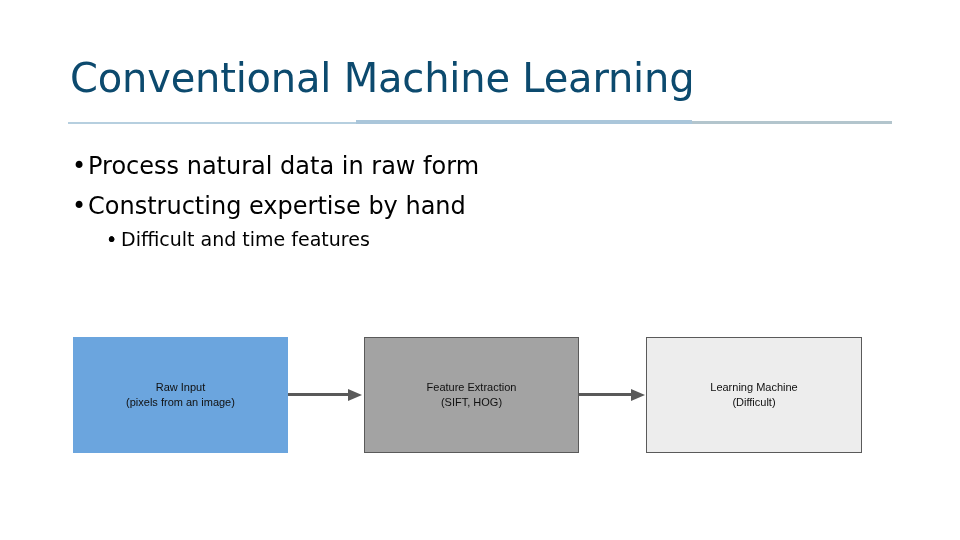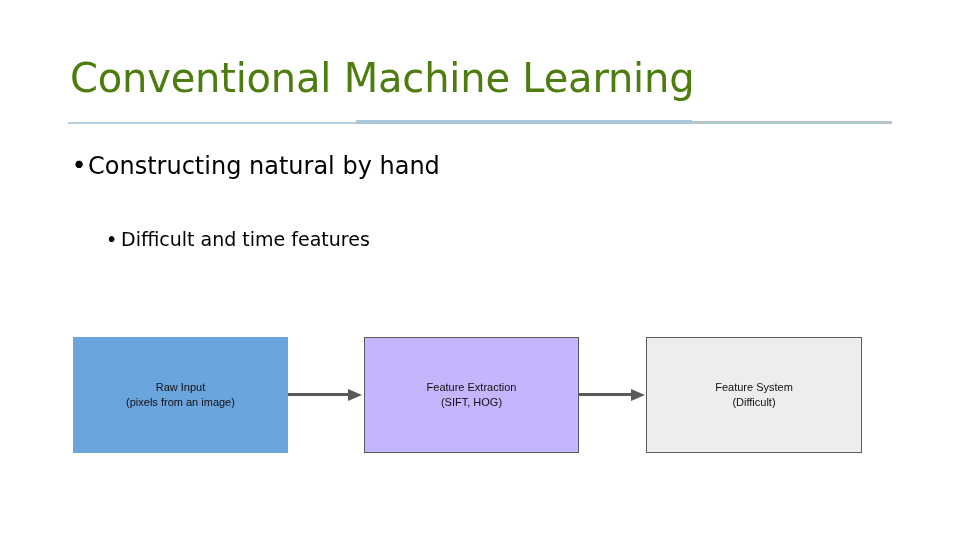--- a/index.html
+++ b/index.html
@@ -24,21 +24,21 @@
 
   
   .slide-title {
     position: absolute;
     left: 70px;
     top: 54px;
     font-family: "DejaVu Sans", sans-serif;
     font-size: 40px;
     line-height: 48px;
     font-weight: 400;
-    color: #4d7c0f;
+    color: #0c4a6e;
     letter-spacing: -0.2px;
     white-space: nowrap;
   }
 
   
   .title-rule {
     position: absolute;
     left: 68px;
     top: 120px;
     width: 824px;
@@ -149,21 +149,21 @@
   }
   #box-raw-input {
     left: 73px;
     width: 215px;
     background: #6ba5de;
     border: none;
   }
   #box-feature-extraction {
     left: 364px;
     width: 215px;
-    background: #c4b5fd;
+    background: #a3a3a3;
     border: 1px solid #5a5a5a;
   }
   #box-learning-system {
     left: 646px;
     width: 216px;
     background: #ededed;
     border: 1px solid #5a5a5a;
   }
 
   .arrow {
@@ -204,24 +204,25 @@
 
   <div class="title-rule">
     <div class="seg-a"></div>
     <div class="seg-b"></div>
     <div class="seg-c"></div>
   </div>
 
   <div class="body-list">
     <div class="bullet-l1">
       <span class="dot">•</span>
+      <span>Process natural data in raw form</span>
     </div>
     <div class="bullet-l1">
       <span class="dot">•</span>
-      <span>Constructing natural by hand</span>
+      <span>Constructing expertise by hand</span>
     </div>
   </div>
 
   <div class="sub-list">
     <div class="bullet-l2">
       <span class="dot">•</span>
     </div>
     <div class="bullet-l2">
       <span class="dot">•</span>
       <span>Difficult and time features</span>
@@ -244,19 +245,19 @@
       <div class="line1">Feature Extraction</div>
       <div class="line2">(SIFT, HOG)</div>
     </div>
 
     <div class="arrow" id="arrow-2">
       <div class="shaft"></div>
       <div class="head"></div>
     </div>
 
     <div class="flow-box" id="box-learning-system">
-      <div class="line1">Feature System</div>
+      <div class="line1">Learning Machine</div>
       <div class="line2">(Difficult)</div>
     </div>
 
   </div>
 
 </div>
 
 </body></html>

